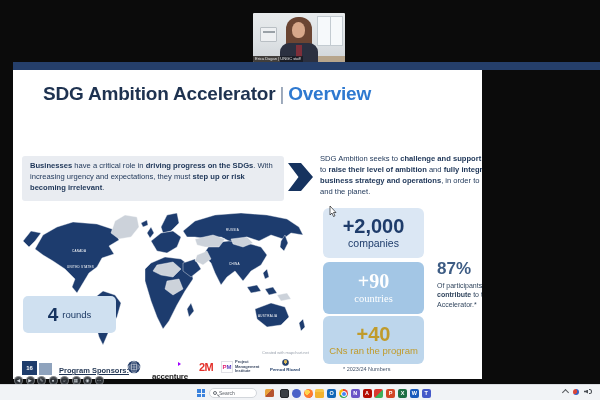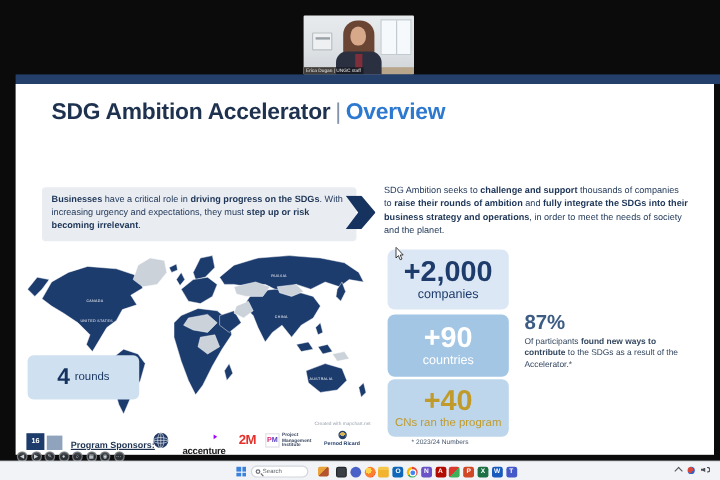--- a/index.html
+++ b/index.html
@@ -17,51 +17,51 @@
   .vid-desk { position:absolute; left:0; bottom:0; width:100%; height:6px; background:#b7a58c; }
   .p-hair { position:absolute; left:33px; top:4px; width:26px; height:40px; background:#6b4533; border-radius:12px 12px 6px 6px; }
   .p-face { position:absolute; left:39px; top:9px; width:13px; height:16px; background:#d8a88b; border-radius:50% 50% 45% 45%; }
   .p-body { position:absolute; left:27px; top:30px; width:38px; height:19px; background:#2b3040; border-radius:9px 9px 0 0; }
   .p-shirt { position:absolute; left:43px; top:32px; width:6px; height:12px; background:#7e2f3a; }
   .vid-label { position:absolute; left:0; bottom:0; background:rgba(20,22,28,.72); color:#e8e8e8;
     font-size:4px; line-height:6px; padding:0 2px; white-space:nowrap; }
 
   
   .navy-bar { position:absolute; left:13px; top:62px; width:587px; height:8px; background:#253f6b; }
-  .slide { position:absolute; left:13px; top:70px; width:582px; height:309px; background:#ffffff; overflow:hidden; }
+  .slide { position:absolute; left:13px; top:70px; width:469px; height:309px; background:#ffffff; overflow:hidden; }
 
   
   .title { position:absolute; left:30px; top:13px; font-size:19px; font-weight:bold; color:#1e3250; letter-spacing:-.2px; }
   .title .sep { color:#8494ab; font-weight:normal; padding:0 4px; }
   .title .accent { color:#2e79d0; }
   .intro { position:absolute; left:10px; top:39px; width:552px; font-size:10.4px; line-height:1.38; color:#2b4166; font-weight:bold; letter-spacing:-.1px; }
 
   
-  .callout-left { position:absolute; left:22px; top:86px; width:262px; height:45px; background:#e9ecf1; border-radius:3px;
+  .callout-left { position:absolute; left:9px; top:86px; width:262px; height:45px; background:#e9ecf1; border-radius:3px;
     padding:5px 8px; font-size:7.6px; line-height:1.42; color:#1d3557; }
   .chev-arrow { position:absolute; left:275px; top:93px; width:25px; height:28px; background:#16335f;
     clip-path:polygon(0 0, 52% 0, 100% 50%, 52% 100%, 0 100%, 42% 50%); }
   .callout-right { position:absolute; left:307px; top:83px; width:254px; font-size:7.6px; line-height:1.45; color:#1d3557; }
 
   
   .map { position:absolute; left:2px; top:137px; width:305px; height:147px; }
   .map-label { position:absolute; color:#ffffff; font-size:3px; letter-spacing:.3px; line-height:3px; white-space:nowrap; }
   .map-credit { position:absolute; left:249px; top:280px; font-size:4px; color:#9aa2ae; }
   .rounds { position:absolute; left:10px; top:226px; width:93px; height:37px; background:#cfe0f0; border-radius:5px;
     display:flex; align-items:center; justify-content:center; gap:4px; }
   .rounds .val { font-size:19px; font-weight:bold; color:#16335f; }
   .rounds .lab { font-size:9.5px; color:#16335f; }
 
   
   .stat-box { position:absolute; left:310px; width:101px; border-radius:6px; display:flex; flex-direction:column;
     align-items:center; justify-content:center; }
-  .stat-box .v { font-size:24px; font-weight:bold; line-height:1.05; }
+  .stat-box .v { font-size:20px; font-weight:bold; line-height:1.05; }
   .stat-box .l { font-size:10.5px; line-height:1.1; margin-top:1px; }
   .sb1 { top:138px; height:50px; background:#dbe7f4; color:#1e3c6b; }
-  .sb2 { top:192px; height:52px; background:#a3c6e5; color:#ffffff; }
+  .sb2 { top:192px; height:52px; background:#a3c6e5; color:#ffffff;font-family:Liberation Serif, serif; }
   .sb3 { top:246px; height:48px; background:#bdd6ec; color:#c09b2b; }
   .sb3 .l { font-size:9.5px; }
   .pct-block { position:absolute; left:424px; width:142px; }
   .pb1 { top:136px; } .pb2 { top:190px; } .pb3 { top:245px; }
   .pct-block .p { font-size:17px; font-weight:bold; color:#3d5c84; line-height:1.1; }
   .pct-block .d { font-size:7px; line-height:1.35; color:#33475f; margin-top:2px; }
   .footnote { position:absolute; left:330px; top:296px; font-size:5.5px; color:#44546a; }
 
   
   .pagenum { position:absolute; left:9px; top:291px; width:15px; height:14px; background:#1e3c6b; color:#fff;
@@ -155,21 +155,21 @@
 
   <div class="slide">
 
     <div class="title">
       <span>SDG Ambition Accelerator</span><span class="sep">|</span><span class="accent">Overview</span>
     </div>
 
 
     <div class="callout-left"><b>Businesses</b> have a critical role in <b>driving progress on the SDGs</b>. With increasing urgency and expectations, they must <b>step up or risk becoming irrelevant</b>.</div>
     <div class="chev-arrow"></div>
-    <div class="callout-right">SDG Ambition seeks to <b>challenge and support</b> thousands of companies to <b>raise their rounds of ambition</b> and <b>fully integrate the SDGs into their business strategy and operations</b>, in order to meet the needs of society and the planet.</div>
+    <div class="callout-right">SDG Ambition seeks to <b>challenge and support</b> thousands of companies to <b>raise their level of ambition</b> and <b>fully integrate the SDGs into their business strategy and operations</b>, in order to meet the needs of society and the planet.</div>
 
     <div class="map">
       <svg width="305" height="147" viewBox="0 0 305 147">
         <g fill="#1d3c6e" stroke="#ffffff" stroke-width="0.4">
           <path d="M8,34 L16,24 L26,26 L20,34 L14,40 Z"></path>
           <path d="M20,42 L28,28 L42,20 L58,15 L82,17 L100,23 L104,33 L94,39 L99,47 L87,51 L82,60 L74,66 L68,76 L62,86 L57,80 L60,72 L50,62 L38,54 L28,48 Z"></path>
           <path d="M78,92 L88,84 L100,88 L106,96 L102,110 L94,124 L88,138 L84,130 L80,116 L74,102 Z"></path>
           <path d="M132,26 L136,20 L139,26 L135,31 Z"></path>
           <path d="M126,16 L132,13 L133,18 L128,20 Z"></path>
           <path d="M146,20 L152,8 L162,6 L164,16 L156,24 L148,26 Z"></path>

